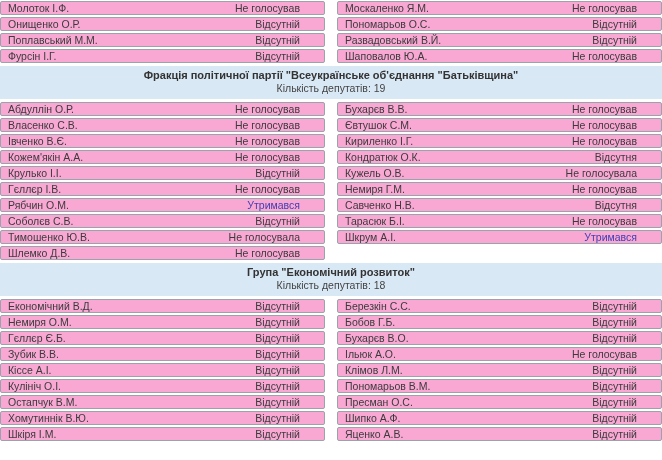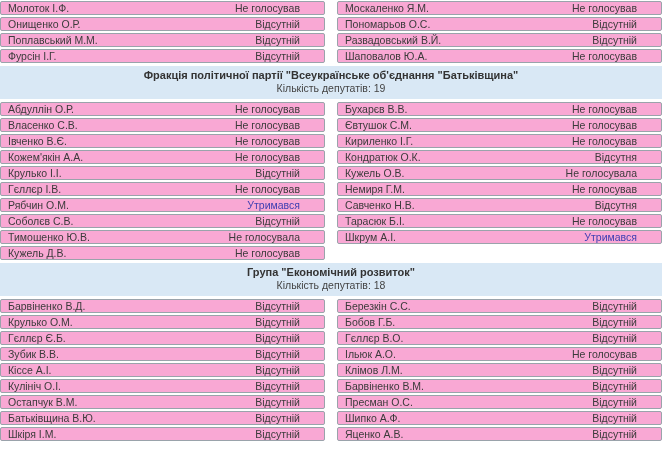--- a/index.html
+++ b/index.html
@@ -139,21 +139,21 @@
     <span class="name">Соболєв С.В.</span>
     <span class="status">Відсутній</span>
   </div>
 
   <div class="row">
     <span class="name">Тимошенко Ю.В.</span>
     <span class="status">Не голосувала</span>
   </div>
 
   <div class="row">
-    <span class="name">Кужель Д.В.</span>
+    <span class="name">Шлемко Д.В.</span>
     <span class="status">Не голосував</span>
   </div>
 </div>
       <div class="col right">
   <div class="row">
     <span class="name">Бухарєв В.В.</span>
     <span class="status">Не голосував</span>
   </div>
 
   <div class="row">
@@ -200,26 +200,26 @@
   </section>
 
   <section class="section">
     <div class="band">
       <div class="title">Група "Економічний розвиток"</div>
       <div class="count">Кількість депутатів: 18</div>
     </div>
     <div class="cols">
       <div class="col left">
   <div class="row">
-    <span class="name">Барвіненко В.Д.</span>
-    <span class="status">Відсутній</span>
-  </div>
-
-  <div class="row">
-    <span class="name">Крулько О.М.</span>
+    <span class="name">Економічний В.Д.</span>
+    <span class="status">Відсутній</span>
+  </div>
+
+  <div class="row">
+    <span class="name">Немиря О.М.</span>
     <span class="status">Відсутній</span>
   </div>
 
   <div class="row">
     <span class="name">Гєллєр Є.Б.</span>
     <span class="status">Відсутній</span>
   </div>
 
   <div class="row">
     <span class="name">Зубик В.В.</span>
@@ -235,57 +235,57 @@
     <span class="name">Кулініч О.І.</span>
     <span class="status">Відсутній</span>
   </div>
 
   <div class="row">
     <span class="name">Остапчук В.М.</span>
     <span class="status">Відсутній</span>
   </div>
 
   <div class="row">
-    <span class="name">Батьківщина В.Ю.</span>
+    <span class="name">Хомутиннік В.Ю.</span>
     <span class="status">Відсутній</span>
   </div>
 
   <div class="row">
     <span class="name">Шкіря І.М.</span>
     <span class="status">Відсутній</span>
   </div>
 </div>
       <div class="col right">
   <div class="row">
     <span class="name">Березкін С.С.</span>
     <span class="status">Відсутній</span>
   </div>
 
   <div class="row">
     <span class="name">Бобов Г.Б.</span>
     <span class="status">Відсутній</span>
   </div>
 
   <div class="row">
-    <span class="name">Гєллєр В.О.</span>
+    <span class="name">Бухарєв В.О.</span>
     <span class="status">Відсутній</span>
   </div>
 
   <div class="row">
     <span class="name">Ільюк А.О.</span>
     <span class="status">Не голосував</span>
   </div>
 
   <div class="row">
     <span class="name">Клімов Л.М.</span>
     <span class="status">Відсутній</span>
   </div>
 
   <div class="row">
-    <span class="name">Барвіненко В.М.</span>
+    <span class="name">Пономарьов В.М.</span>
     <span class="status">Відсутній</span>
   </div>
 
   <div class="row">
     <span class="name">Пресман О.С.</span>
     <span class="status">Відсутній</span>
   </div>
 
   <div class="row">
     <span class="name">Шипко А.Ф.</span>

